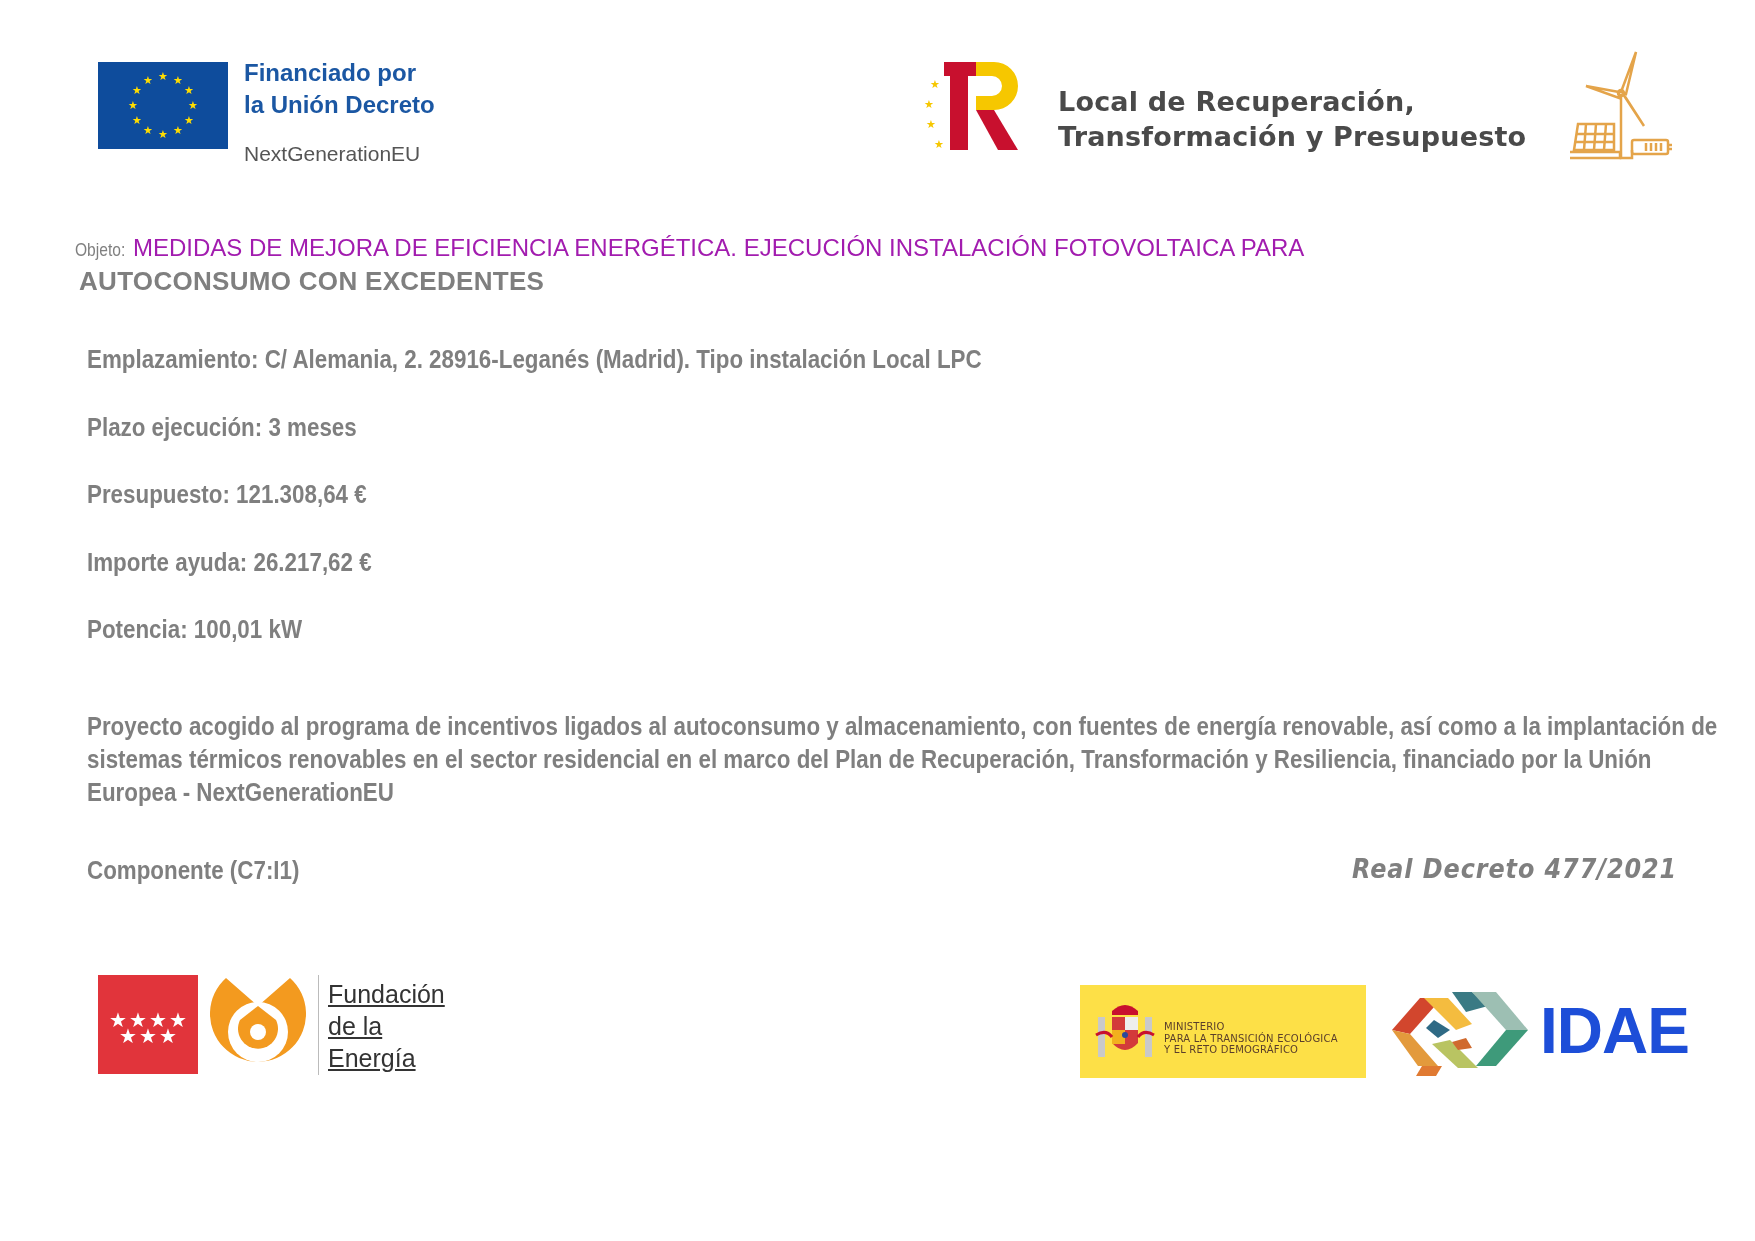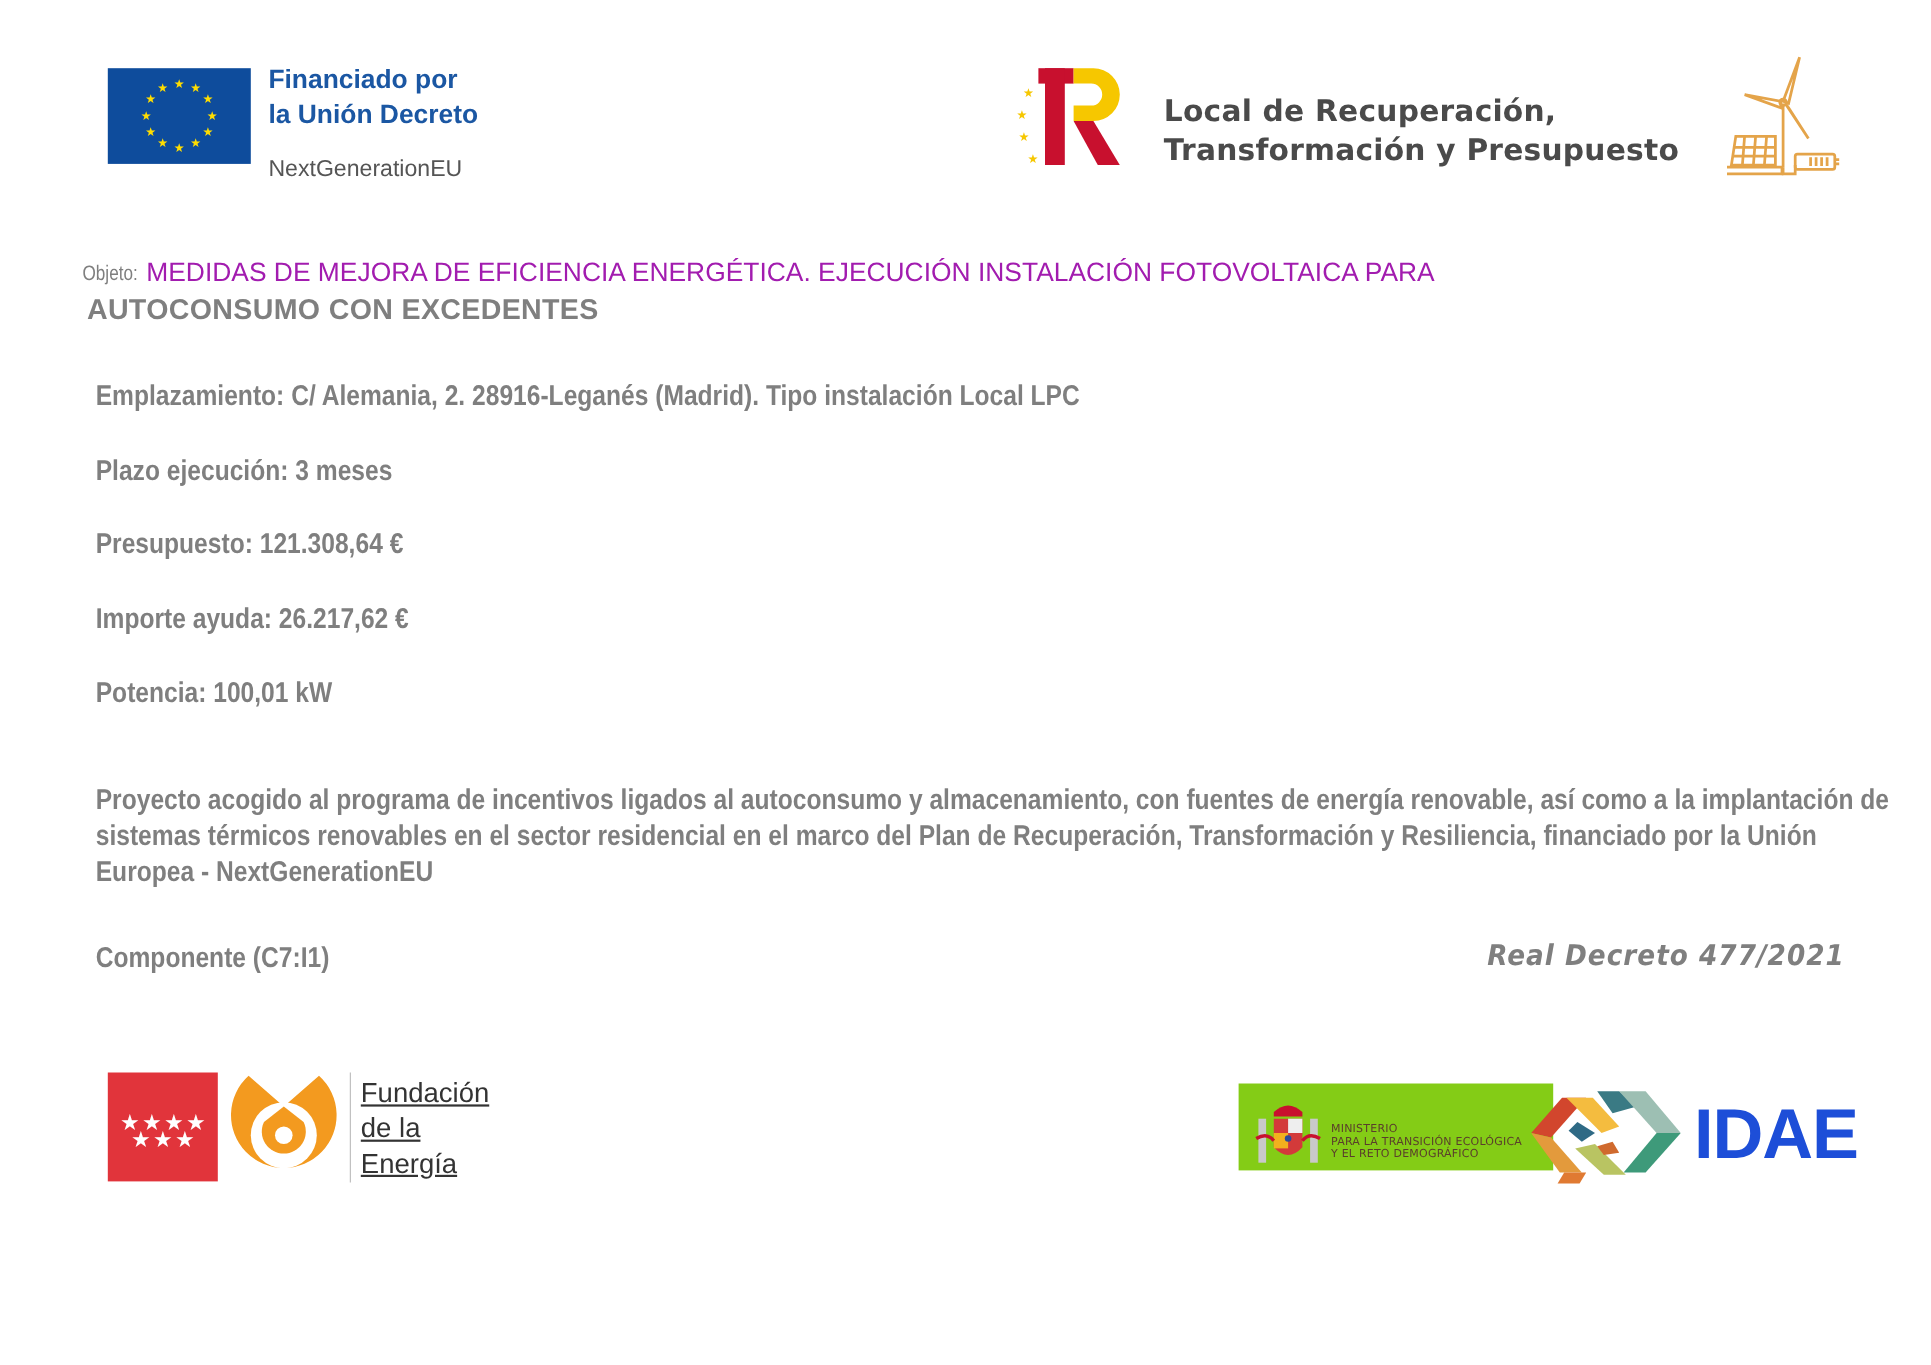--- a/index.html
+++ b/index.html
@@ -38,21 +38,21 @@
   #componente { top:855px; }
   #decreto { left:1352px; top:854px; font-family:"DejaVu Sans", sans-serif; font-style:italic; font-weight:bold; font-size:26px; color:#7f7f7f; transform:scaleX(0.92); transform-origin:left top; white-space:nowrap; letter-spacing:1px; }
 
   
   #cam-flag { left:98px; top:975px; width:100px; height:99px; background:#e1343b; }
   #fde-mark { left:206px; top:970px; width:104px; height:104px; }
   #fde-divider { left:318px; top:975px; width:1px; height:100px; background:#bbb; }
   .fde-text { left:328px; font-family:"Liberation Sans", sans-serif; color:#333; font-size:25px;text-decoration:underline; }
   #fde-l1 { top:980px; } #fde-l2 { top:1012px; } #fde-l3 { top:1044px; }
 
-  #ministerio { left:1126px; top:985px; width:286px; height:79px; background:#84cc16; }
+  #ministerio { left:1080px; top:985px; width:286px; height:93px; background:#fde047; }
   #min-shield { left:14px; top:14px; width:62px; height:66px; }
   .min-text { left:84px; font-family:"DejaVu Sans", sans-serif; color:#5a3e2b; font-size:10px; letter-spacing:0.2px; }
   #min-l1 { top:36px; } #min-l2 { top:48px; } #min-l3 { top:59px; }
 
   #idae-mark { left:1392px; top:984px; width:136px; height:94px; }
   #idae-text { left:1540px; top:996px; font-family:"Liberation Sans", sans-serif; font-weight:bold; font-size:64px; color:#1d4ed8; letter-spacing:-1px; line-height:70px; }
 </style>
 </head>
 <body>
 

